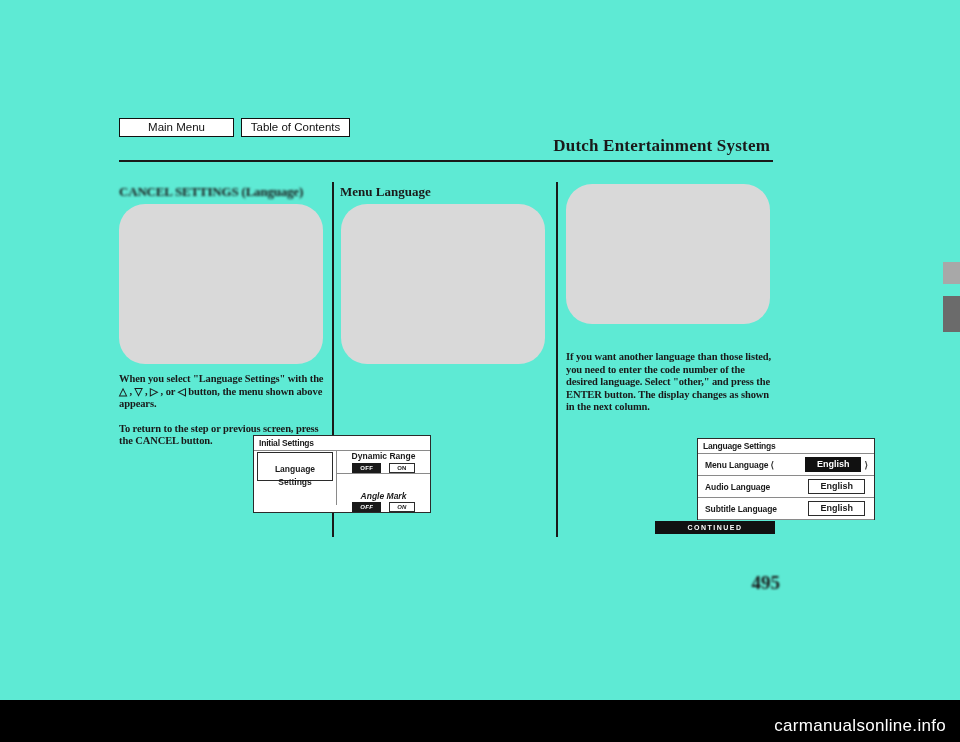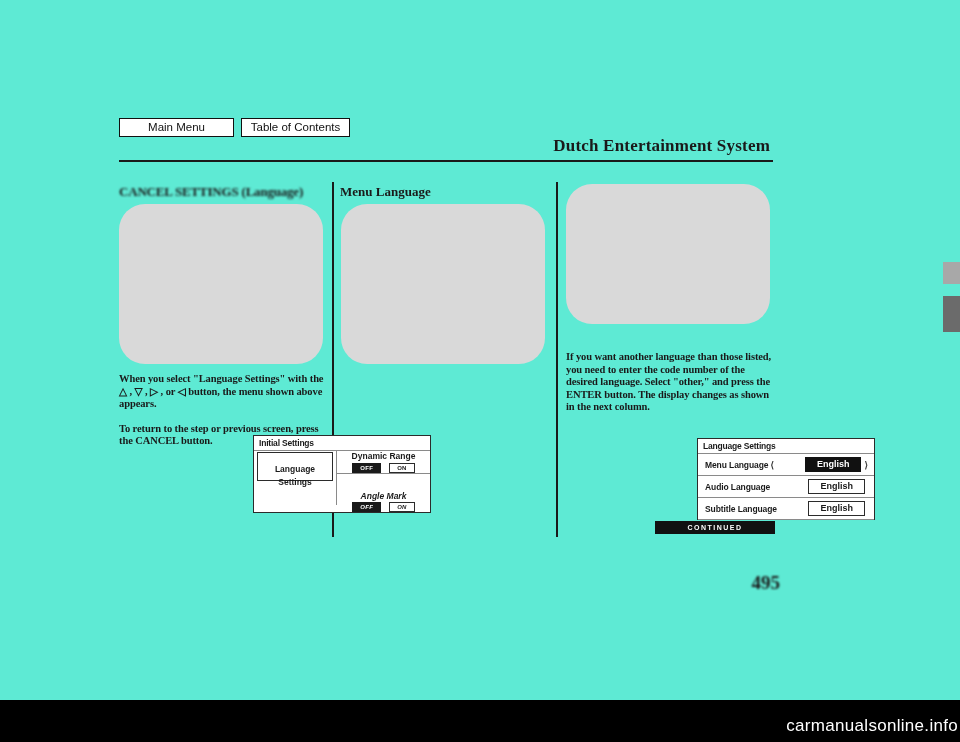--- a/index.html
+++ b/index.html
@@ -103,21 +103,21 @@
              background:#111;color:#fff;font-family:"Liberation Sans",sans-serif;
              font-size:7px;font-weight:bold;letter-spacing:1.5px;text-align:center;
              line-height:13px;filter:blur(.6px);}
 
   
   #pageno{position:absolute;right:180px;top:548px;font-family:"Liberation Serif",serif;
           font-size:19px;font-weight:bold;color:#1a1a1a;filter:blur(.8px);margin-top:24px;}
 
   
   #watermark{position:absolute;left:0;bottom:6px;width:960px;text-align:right;
-             padding-right:2px;box-sizing:border-box;color:#fff;
+             padding-right:14px;box-sizing:border-box;color:#fff;
              font-family:"Liberation Sans",sans-serif;font-size:17px;letter-spacing:.3px;}
 </style>
 </head>
 <body>
 
 <div id="page">
 
   <div id="sheet">
 
     <div class="navbtn" id="btn-main-menu">Main Menu</div>

